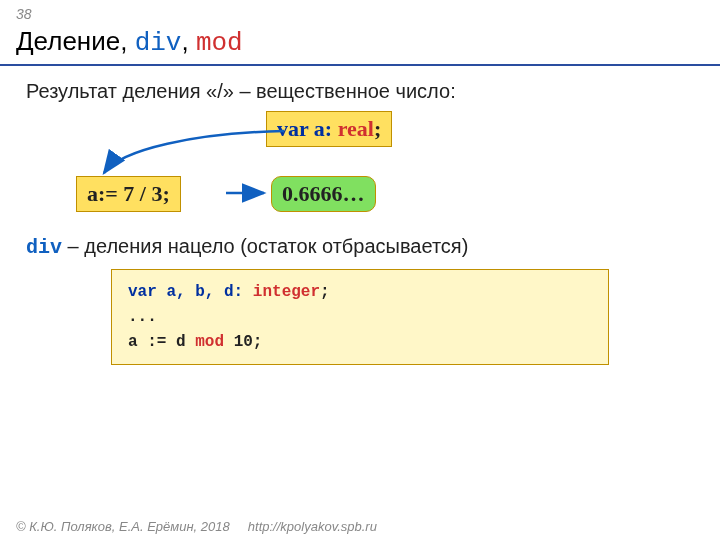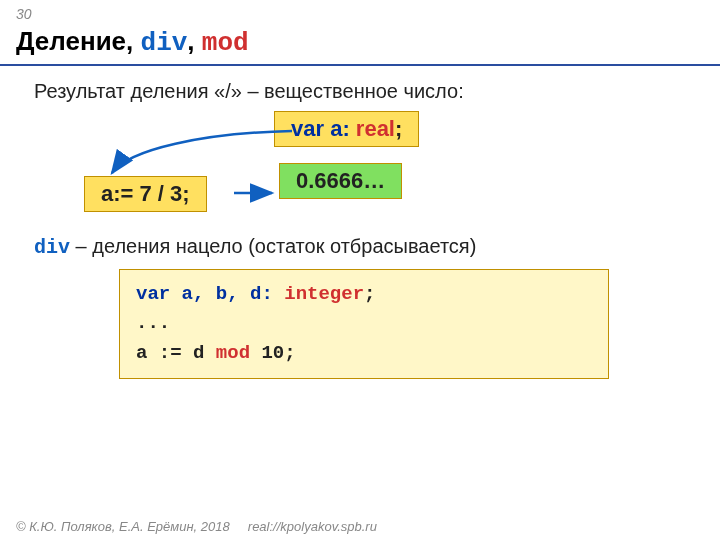--- a/index.html
+++ b/index.html
@@ -10,65 +10,65 @@
     position: relative;
     overflow: hidden;
   }
   .header {
     padding: 6px 16px 2px 16px;
     display: flex; justify-content: space-between;
     font-style: italic; color: #888; font-size: 14px;
   }
   .title {
     padding: 2px 16px 6px 16px;
-    font-size: 26px; font-weight: bold;
+    font-size: 26px; font-weight: normal;
     border-bottom: 2px solid #2a4ea0;
   }
   .title .kw1 { font-family: "Courier New", monospace; color: #1060c0; }
   .title .kw2 { font-family: "Courier New", monospace; color: #d03030; }
-  .content { padding: 10px 26px 0 26px; font-size: 20px; color: #222; margin-left: 8px; }
+  .content { padding: 10px 26px 0 26px; font-size: 20px; color: #222; }
   .content p { margin: 4px 0; }
   .mono { font-family: "Courier New", monospace; font-weight: bold; }
   .kw-blue { color: #1060c0; }
   .kw-red { color: #d03030; }
   .kw-navy { color: #0030a0; }
   .stage { position: relative; height: 120px; margin-top: 8px; }
   .box {
     position: absolute;
     border: 1px solid #c09000;
-    padding: 4px 16px;
-    font-family: Liberation Sans, sans-serif;
+    padding: 4px 10px;
+    font-family: Liberation Serif, serif;
     font-weight: bold; font-size: 22px;
   }
   .box-yellow { background: #ffe060; }
   .box-green { background: #80e060; }
   .box-var { left: 240px; top: 0; }
   .box-assign { left: 50px; top: 65px; }
-  .box-result { left: 245px; top: 52px; }
+  .box-result { left: 245px; top: 65px; border-radius: 10px; }
   svg.arrows { position: absolute; left: 0; top: 0; width: 100%; height: 100%; pointer-events: none; }
   .codeblock {
     margin: 10px 85px 0 85px;
     background: #fff7c8;
     border: 1px solid #c09000;
     padding: 10px 16px;
     font-family: "Courier New", monospace;
-    font-weight: bold; font-size: 19px;
+    font-weight: bold; font-size: 16px;
     line-height: 1.55;
   }
   .footer {
     position: absolute; left: 0; bottom: 0; width: 100%;
     padding: 4px 16px 6px 16px;
     font-style: italic; color: #888; font-size: 13px;
   }
 </style>
 </head>
 <body>
 
 <div class="header">
-  <span>30</span>
+  <span>38</span>
 </div>
 
 <div class="title">
   <span>Деление, </span><span class="kw1">div</span><span>, </span><span class="kw2">mod</span>
 </div>
 
 <div class="content">
   <p>Результат деления «/» – вещественное число:</p>
 
   <div class="stage">
@@ -99,14 +99,14 @@
   <div class="codeblock">
     <div><span class="kw-navy">var a, b, d: </span><span class="kw-red">integer</span><span>;</span></div>
     <div>...</div>
     <div><span>a := d </span><span class="kw-red">mod</span><span> 10;</span></div>
   </div>
 </div>
 
 <div class="footer">
   <span>© К.Ю. Поляков, Е.А. Ерёмин, 2018</span>
   &nbsp;&nbsp;&nbsp;
-  <span>real://kpolyakov.spb.ru</span>
+  <span>http://kpolyakov.spb.ru</span>
 </div>
 
 </body></html>

